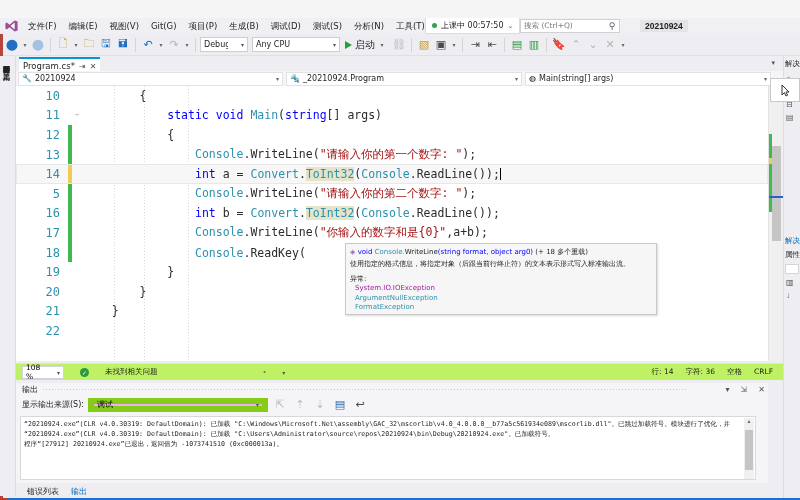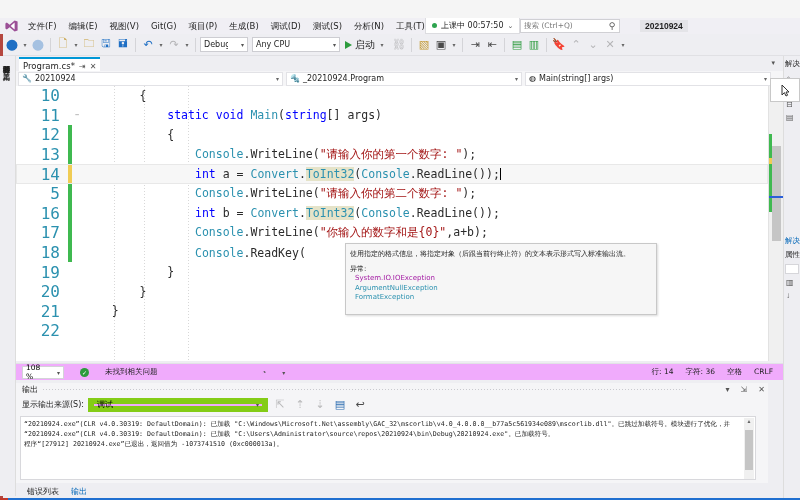--- a/index.html
+++ b/index.html
@@ -69,21 +69,21 @@
   .navsel .nc{ font-size:6px; color:#666; margin-left:auto; }
   .navicon{ font-size:8px; }
 
   
   .editor{ position:absolute; left:16px; top:68px; width:752px; height:275px; background:#fff;
     overflow:hidden; }
   .codearea{ position:absolute; left:0; top:0; width:752px; height:275px;
     font-family:"DejaVu Sans Mono","Liberation Mono",monospace; font-size:11.5px; }
   .line{ position:relative; height:19.6px; display:flex; align-items:center; }
   .line.cur{ background:#f7f7f7; outline:1px solid #e8e8e8; outline-offset:-1px; }
-  .lnum{ width:48px; text-align:right; color:#2b91af; font-size:16px; padding-right:4px;
+  .lnum{ width:48px; text-align:right; color:#2b91af; font-size:12px; padding-right:4px;
      font-family:"DejaVu Sans Mono",monospace;}
   .chbar{ width:4px; height:19.6px; margin-left:4px; }
   .chbar.green{ background:#3fb950; }
   .chbar.yellow{ background:#f0cc54; }
   .fold{ width:10px; text-align:center; font-size:7px; color:#888; }
   .codetext{ white-space:pre; padding-left:2px; }
   .k{ color:#0000ff; }          
   .t{ color:#2b91af; }          
   .s{ color:#a31515; }          
   .c{ color:#2b2b2b; }          
@@ -106,21 +106,21 @@
 
   
   .ed-scroll{ position:absolute; left:768px; top:68px; width:15px; height:275px; background:#f0f0f0;
     border-left:1px solid #e2e2e2; }
   .ed-scroll .thumb{ position:absolute; left:3px; top:60px; width:9px; height:95px; background:#c5c5c5; }
   .ed-scroll .markgreen{ position:absolute; left:0; top:48px; width:3px; height:78px; background:#3fb950;}
   .ed-scroll .markyellow{ position:absolute; left:0; top:72px; width:3px; height:6px; background:#f0cc54;}
   .ed-scroll .markblue{ position:absolute; left:0; top:110px; width:15px; height:2px; background:#2b5fd9;}
 
   
-  .edstatus{ position:absolute; left:16px; top:345px; width:767px; height:17px; background:#f0abfc;
+  .edstatus{ position:absolute; left:16px; top:345px; width:767px; height:17px; background:#bef264;
     border-top:1px solid #e2e2e6; display:flex; align-items:center; gap:16px; padding-left:6px; }
   .zoomsel{ height:13px; border:1px solid #d3d3d7; background:#fff; display:flex; align-items:center;
     padding:0 3px; font-size:7.5px; gap:8px; font-family:"DejaVu Sans",sans-serif;}
   .okdot{ width:9px;height:9px;border-radius:50%; background:#2c9b3d; color:#fff; font-size:6px;
      display:flex;align-items:center;justify-content:center; }
   .st-txt{ font-size:7.5px; color:#1e1e1e; font-family:"DejaVu Sans",sans-serif;}
   .edstatus-right{ margin-left:auto; display:flex; gap:12px; padding-right:10px; }
 
   
   .outpanel{ position:absolute; left:16px; top:365px; width:752px; height:100px; background:#f5f5f7; }
@@ -370,20 +370,25 @@
         <div class="line">
           <span class="lnum">22</span>
           <span class="chbar"></span>
           <span class="fold"></span>
           <span class="codetext"></span>
         </div>
       </div>
   </div>
 
   <div class="tooltip">
+    <div class="tt-sig">
+      <span class="tt-ico">◈</span>
+      <span class="kw">void</span>
+      <span class="ty">Console.</span><span class="mth">WriteLine</span><span class="kw">(string format, object arg0)</span><span class="mth"> (+ 18 多个重载)</span>
+    </div>
     <div class="tt-desc">使用指定的格式信息，将指定对象（后跟当前行终止符）的文本表示形式写入标准输出流。</div>
     <div class="tt-exc-h">异常:</div>
     <div class="tt-exc pur">System.IO.IOException</div>
     <div class="tt-exc ty">ArgumentNullException</div>
     <div class="tt-exc ty">FormatException</div>
   </div>
 
   <div class="ed-scroll">
     <div class="markgreen"></div>
     <div class="markyellow"></div>

